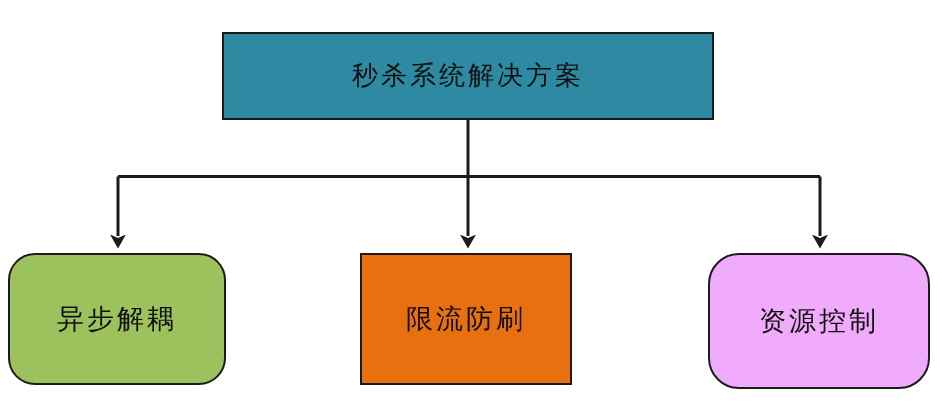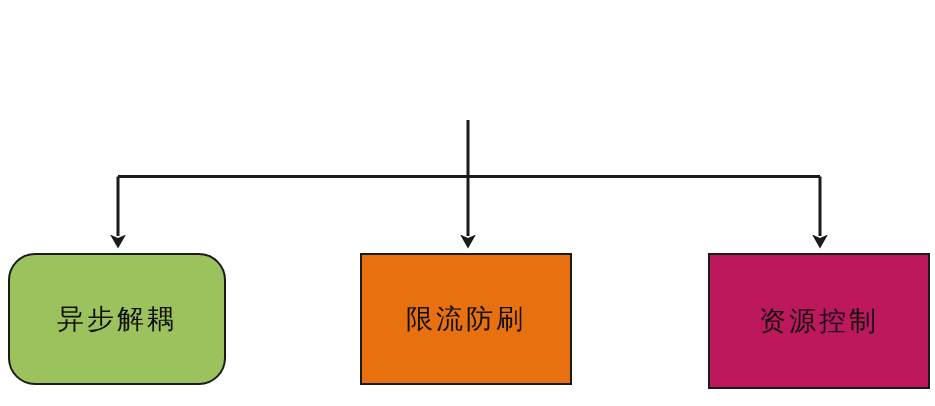--- a/index.html
+++ b/index.html
@@ -65,22 +65,23 @@
     width: 212px;
     height: 132px;
     background: #e8700f;
     font-size: 27px;
   }
   #node-child-2 {
     left: 708px;
     top: 253px;
     width: 222px;
     height: 136px;
-    background: #be185d;
+    background: #f0abfc;
     font-size: 27px;
+    border-radius: 31px;
   }
 </style>
 </head>
 <body>
 
 <div id="diagram-canvas">
 
   <svg class="connector-layer" viewBox="0 0 935 406" width="935" height="406" xmlns="http://www.w3.org/2000/svg">
     <defs>
       <marker id="arrowhead" markerWidth="14" markerHeight="16" refX="1.5" refY="8" orient="auto" markerUnits="userSpaceOnUse">
@@ -102,20 +103,23 @@
 
     <g>
       <path d="M 468 176.5 L 468 236" stroke="#1b1b1b" stroke-width="3" fill="none" marker-end="url(#arrowhead)"></path>
     </g>
 
     <g>
       <path d="M 820 176.5 L 820 236" stroke="#1b1b1b" stroke-width="3" fill="none" marker-end="url(#arrowhead)"></path>
     </g>
   </svg>
 
+  <div class="node" id="node-root">
+    <span class="node-label">秒杀系统解决方案</span>
+  </div>
 
   <div class="node" id="node-child-0">
     <span class="node-label">异步解耦</span>
   </div>
 
   <div class="node" id="node-child-1">
     <span class="node-label">限流防刷</span>
   </div>
 
   <div class="node" id="node-child-2">

